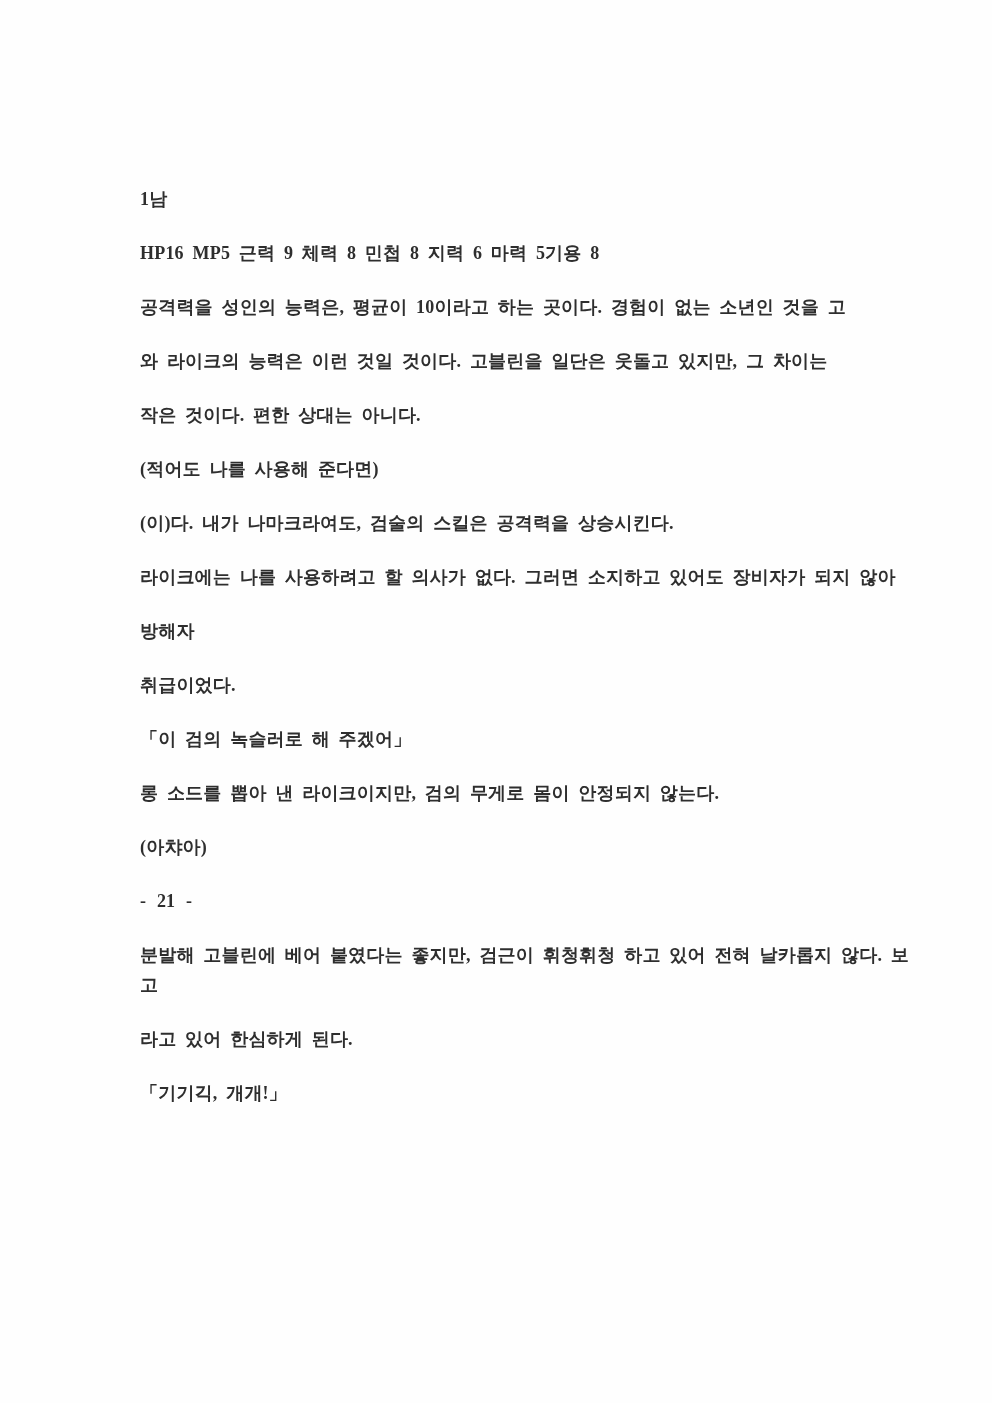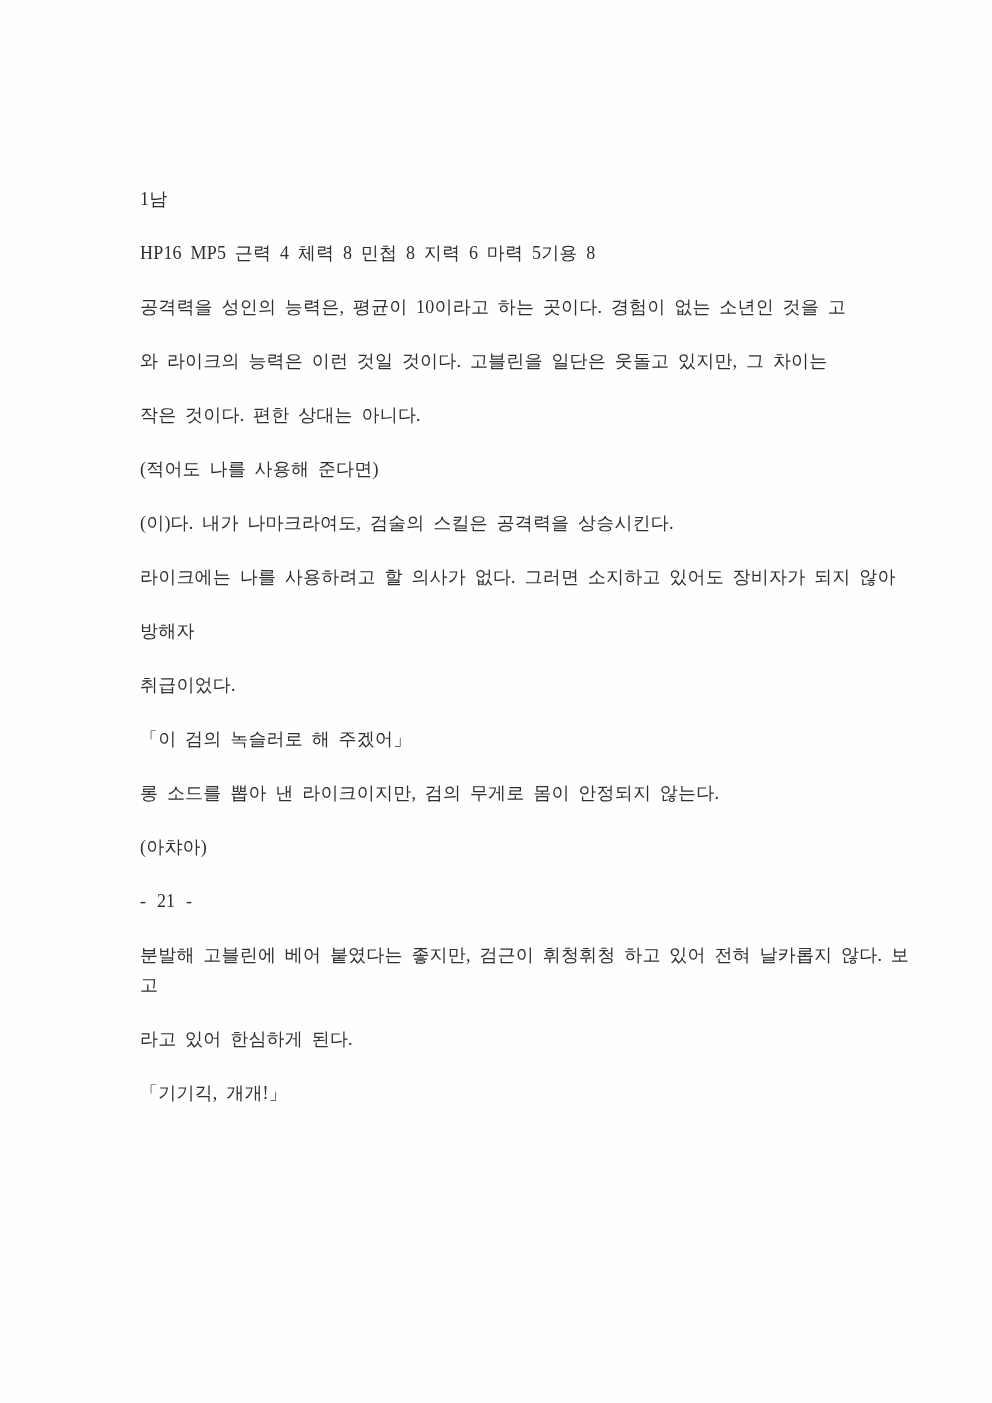--- a/index.html
+++ b/index.html
@@ -10,20 +10,21 @@
     width: 992px;
     height: 1403px;
     overflow: hidden;
     font-family: "Liberation Serif", "DejaVu Serif", serif;
   }
   .page {
     width: 992px;
     height: 1403px;
     background: #fefefe;
     padding: 184px 80px 0 140px;
+    font-weight: bold;
   }
   .para {
     margin-bottom: 24px;
   }
   .line {
     font-size: 18px;
     line-height: 30px;
     color: #2e2e2e;
     letter-spacing: 0.2px;
     word-spacing: 4px;
@@ -35,21 +36,21 @@
 </style>
 </head>
 <body>
 
 <main class="page" data-name="document-page">
   <div id="paragraphs" data-name="paragraph-list">
       <div class="para" data-name="heading-line">
         <div class="line" data-name="text-line">1남</div>
       </div>
       <div class="para" data-name="stat-line">
-        <div class="line" data-name="text-line">HP16 MP5 근력 4 체력 8 민첩 8 지력 6 마력 5기용 8</div>
+        <div class="line" data-name="text-line">HP16 MP5 근력 9 체력 8 민첩 8 지력 6 마력 5기용 8</div>
       </div>
       <div class="para" data-name="body-paragraph">
         <div class="line" data-name="text-line">공격력을 성인의 능력은, 평균이 10이라고 하는 곳이다. 경험이 없는 소년인 것을 고</div>
       </div>
       <div class="para" data-name="body-paragraph">
         <div class="line" data-name="text-line">와 라이크의 능력은 이런 것일 것이다. 고블린을 일단은 웃돌고 있지만, 그 차이는</div>
       </div>
       <div class="para" data-name="body-paragraph">
         <div class="line" data-name="text-line">작은 것이다. 편한 상대는 아니다.</div>
       </div>

